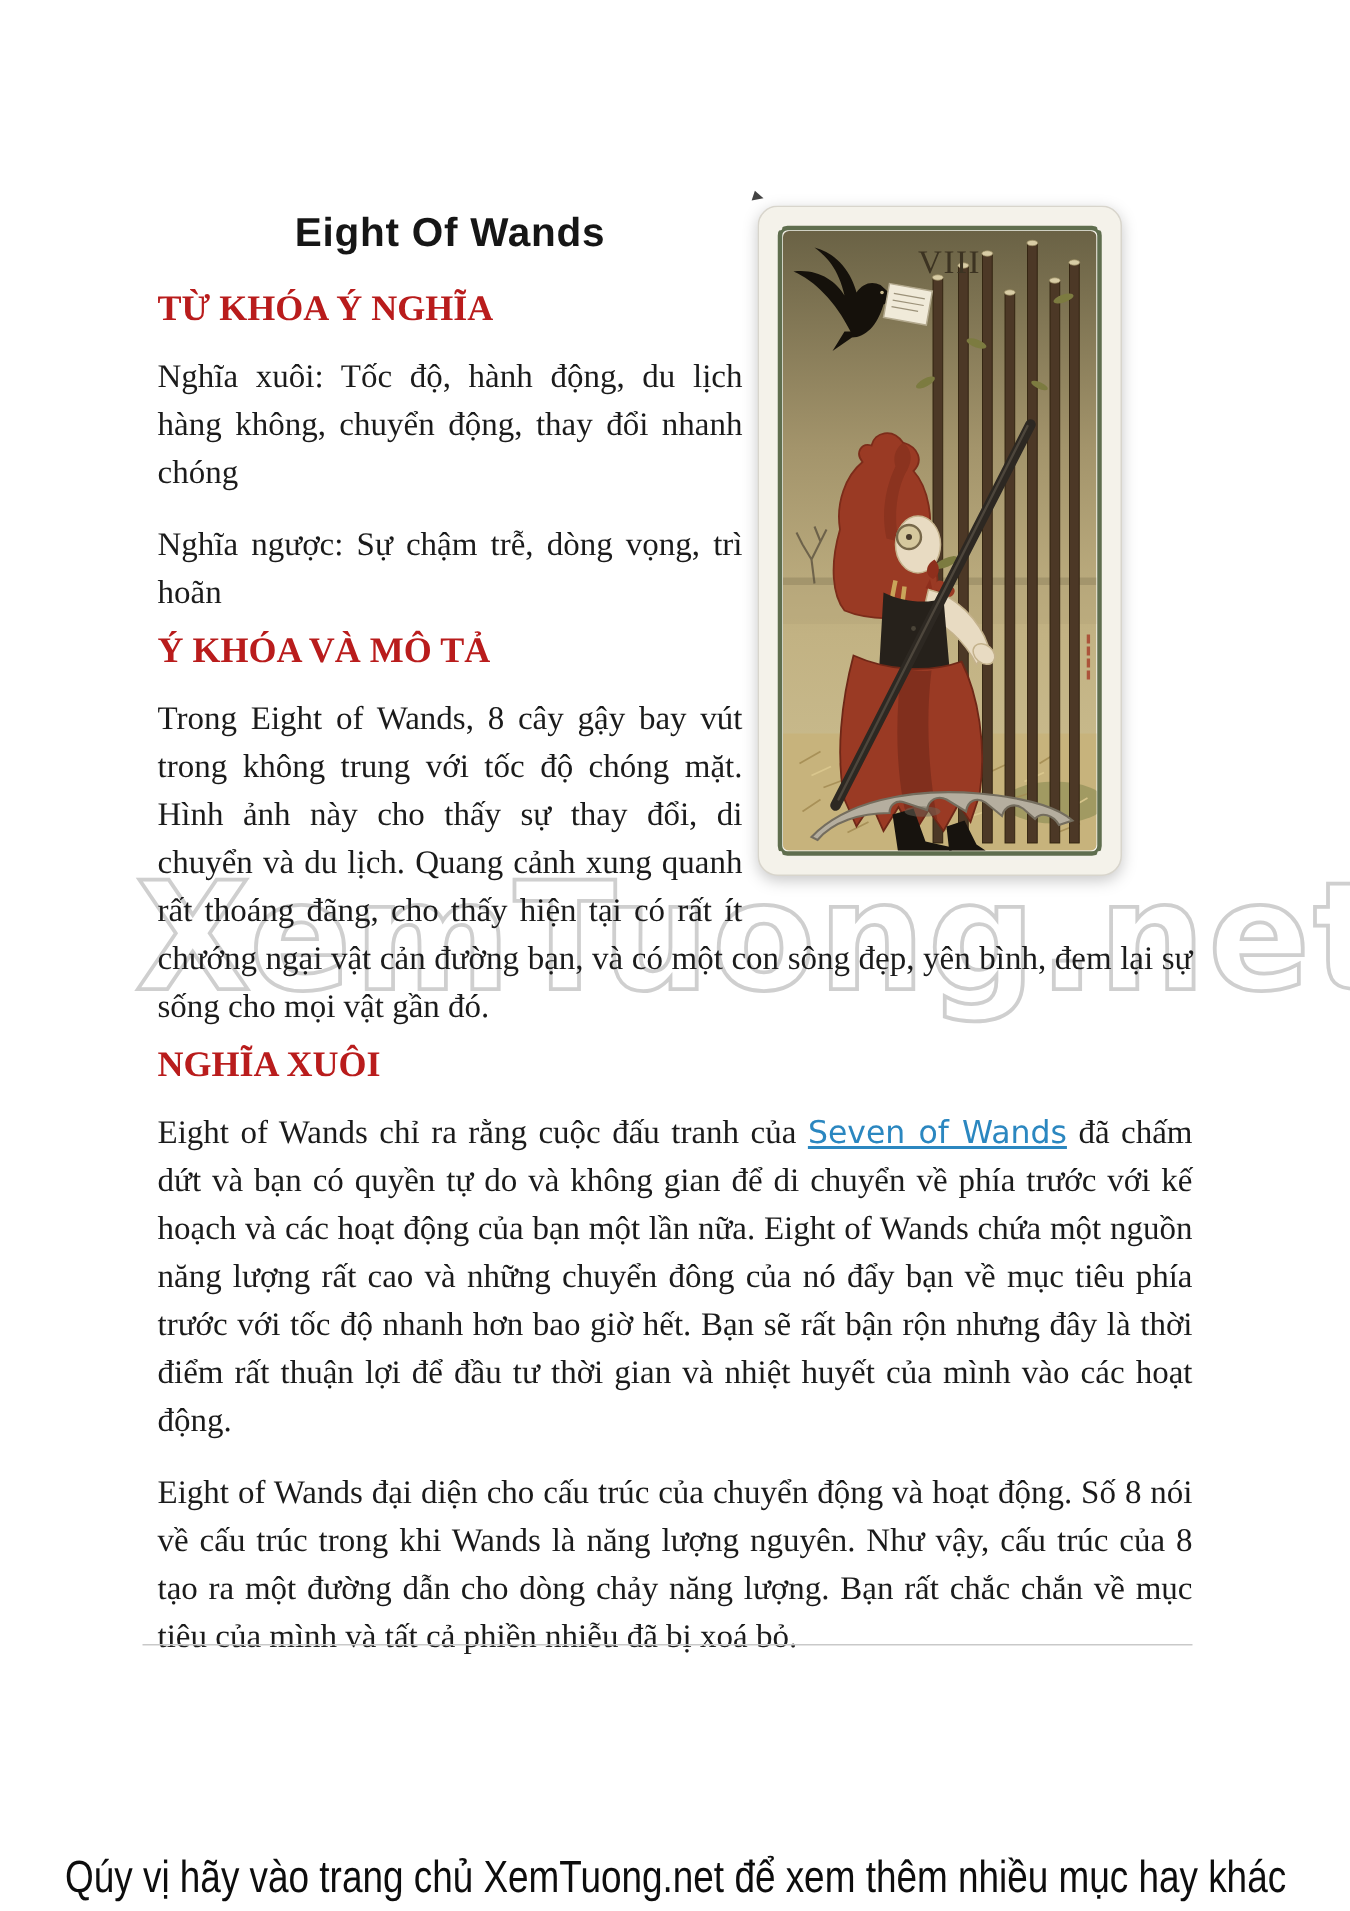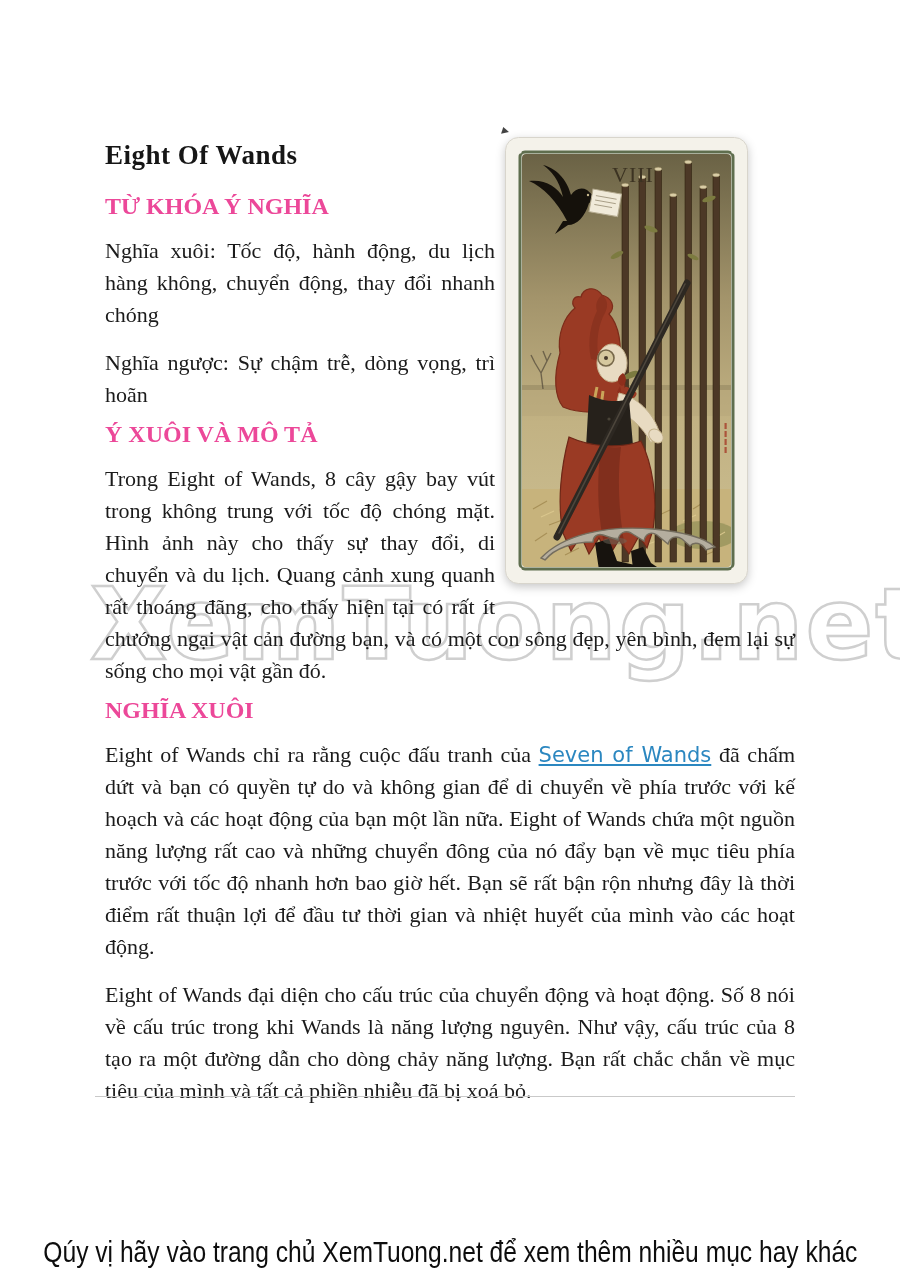--- a/index.html
+++ b/index.html
@@ -1,24 +1,24 @@
 <!DOCTYPE html>
 <html><head>
 <meta charset="utf-8">
 <style>
   html,body{margin:0;padding:0;background:#ffffff;}
   .page{position:relative;width:900px;height:1274px;background:#ffffff;overflow:hidden;
         font-family:"Liberation Serif", serif;color:#1b1b1b;}
   .content{position:relative;z-index:2;padding:125px 105px 0 105px;}
   .card-float{float:right;width:290px;box-sizing:border-box;padding-right:47px;margin:12px 0 10px 10px;}
   .card-svg{display:block;filter:drop-shadow(0 3px 5px rgba(0,0,0,.22));}
-  h1.doc-title{font-family:Liberation Serif, serif;font-weight:bold;font-size:27px;
-       line-height:32px;margin:14px 0 22px 0;color:#161616;letter-spacing:.5px;}
+  h1.doc-title{font-family:Liberation Sans, sans-serif;font-weight:bold;font-size:27px;
+       line-height:32px;margin:14px 0 22px 0;color:#161616;letter-spacing:.5px;text-align:center;}
   h2.sec-heading{font-family:"Liberation Serif", serif;font-weight:bold;font-size:24px;
-       line-height:26px;margin:10px 0 10px 0;color:#ec4899;}
+       line-height:26px;margin:10px 0 10px 0;color:#b91c1c;}
   p.body-text{font-size:22px;line-height:32px;margin:16px 0 10px 0;text-align:justify;}
   .inline-link{font-family:"DejaVu Sans", sans-serif;font-size:21px;color:#2b87c0;
        text-decoration:underline;cursor:pointer;}
   .watermark{position:absolute;z-index:1;top:566px;left:90px;white-space:nowrap;
        font-family:"DejaVu Sans", sans-serif;font-weight:bold;font-size:100px;letter-spacing:2px;
        color:rgba(255,255,255,0);-webkit-text-stroke:2.5px #cfcfcf;pointer-events:none;}
   .footer-rule{position:absolute;z-index:3;top:1096px;left:95px;width:700px;height:1px;background:#c9c9c9;}
   .footer{position:absolute;z-index:3;top:1102px;left:105px;font-size:25px;line-height:28px;}
   .footer .pnum{font-weight:bold;color:#1a1a1a;}
   .footer .psep{color:#8a8a8a;padding:0 6px;}
@@ -181,21 +181,21 @@
         </g>
       </svg>
     </div>
 
     <h1 class="doc-title">Eight Of Wands</h1>
 
     <h2 class="sec-heading">TỪ KHÓA Ý NGHĨA</h2>
     <p class="body-text">Nghĩa xuôi: Tốc độ, hành động, du lịch hàng không, chuyển động, thay đổi nhanh chóng</p>
     <p class="body-text">Nghĩa ngược: Sự chậm trễ, dòng vọng, trì hoãn</p>
 
-    <h2 class="sec-heading">Ý XUÔI VÀ MÔ TẢ</h2>
+    <h2 class="sec-heading">Ý KHÓA VÀ MÔ TẢ</h2>
     <p class="body-text">Trong Eight of Wands, 8 cây gậy bay vút trong không trung với tốc độ chóng mặt. Hình ảnh này cho thấy sự thay đổi, di chuyển và du lịch. Quang cảnh xung quanh rất thoáng đãng, cho thấy hiện tại có rất ít chướng ngại vật cản đường bạn, và có một con sông đẹp, yên bình, đem lại sự sống cho mọi vật gần đó.</p>
 
     <h2 class="sec-heading">NGHĨA XUÔI</h2>
     <p class="body-text"><span>Eight of Wands chỉ ra rằng cuộc đấu tranh của </span><a class="inline-link">Seven of Wands</a><span> đã chấm dứt và bạn có quyền tự do và không gian để di chuyển về phía trước với kế hoạch và các hoạt động của bạn một lần nữa. Eight of Wands chứa một nguồn năng lượng rất cao và những chuyển đông của nó đẩy bạn về mục tiêu phía trước với tốc độ nhanh hơn bao giờ hết. Bạn sẽ rất bận rộn nhưng đây là thời điểm rất thuận lợi để đầu tư thời gian và nhiệt huyết của mình vào các hoạt động.</span></p>
     <p class="body-text">Eight of Wands đại diện cho cấu trúc của chuyển động và hoạt động. Số 8 nói về cấu trúc trong khi Wands là năng lượng nguyên. Như vậy, cấu trúc của 8 tạo ra một đường dẫn cho dòng chảy năng lượng. Bạn rất chắc chắn về mục tiêu của mình và tất cả phiền nhiễu đã bị xoá bỏ.</p>
 
   </div>
 
   <div class="footer-rule"></div>
 

